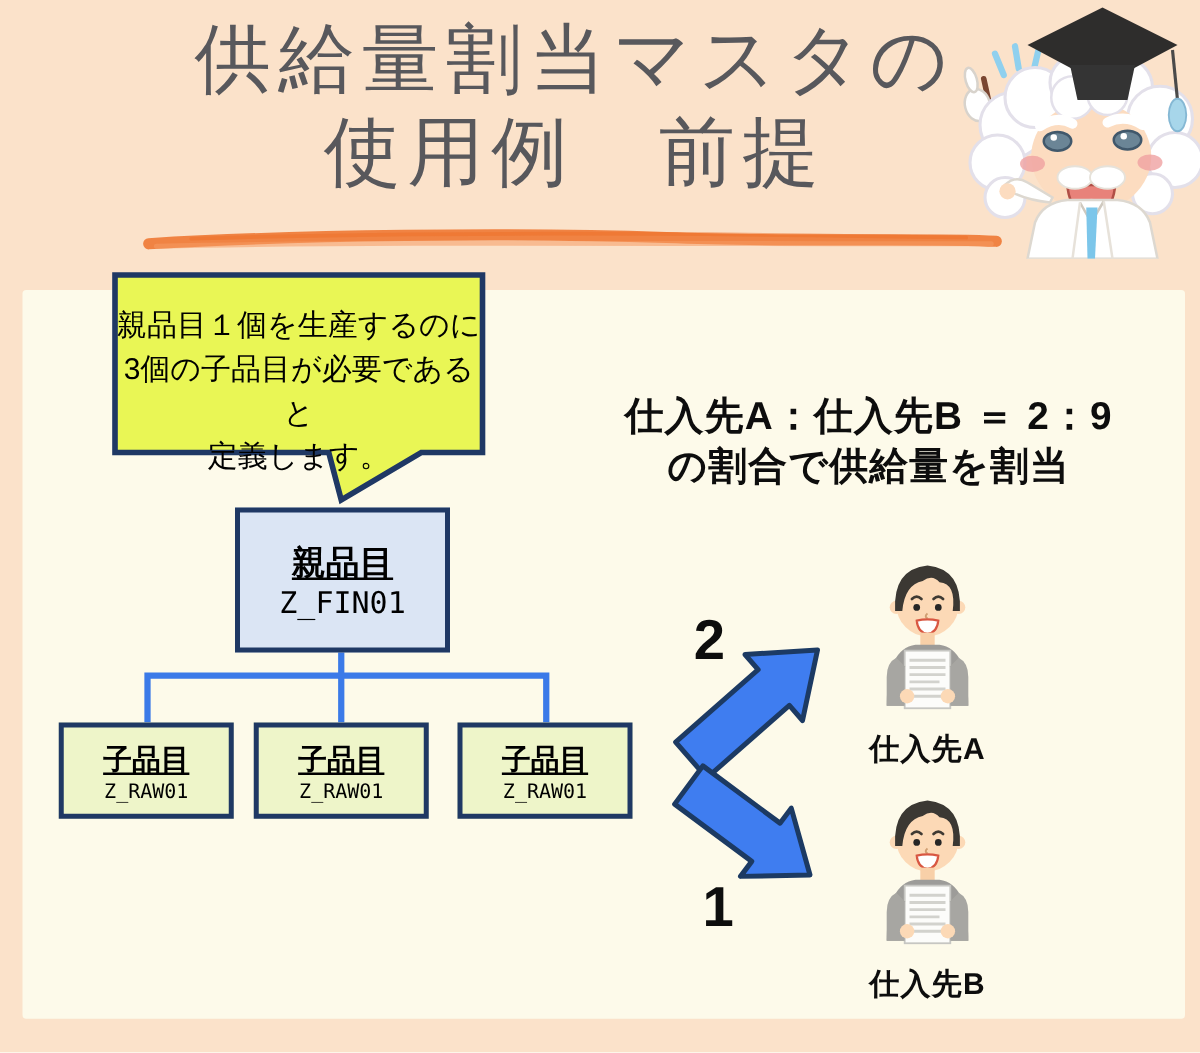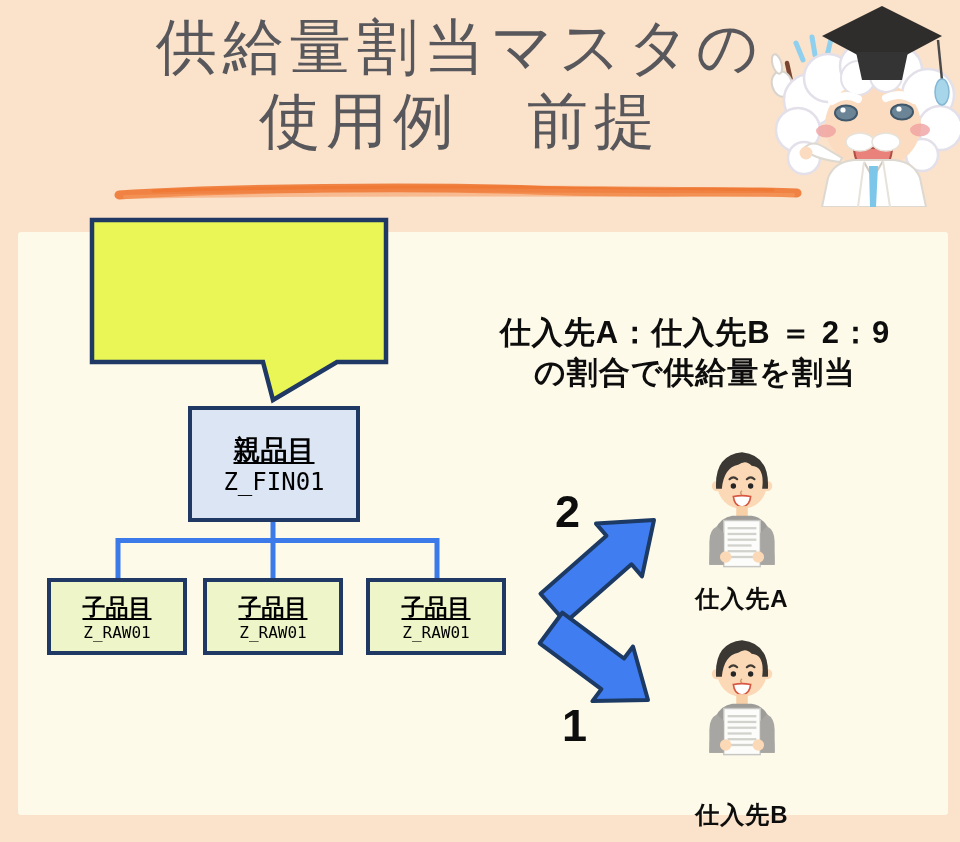--- a/index.html
+++ b/index.html
@@ -39,21 +39,21 @@
 
   .alloc-heading{position:absolute;left:455px;top:313px;width:480px;text-align:center;
     font-weight:800;font-size:31px;line-height:40px;color:var(--ink);letter-spacing:1px;}
 
   .ratio-num{position:absolute;font-size:45px;font-weight:800;color:var(--ink);}
   .ratio-2{left:555px;top:486px;}
   .ratio-1{left:562px;top:700px;}
 
   .supplier{position:absolute;width:140px;display:flex;flex-direction:column;align-items:center;}
   .supplier-a{left:672px;top:436px;}
-  .supplier-b{left:672px;top:624px;gap:28px;}
+  .supplier-b{left:672px;top:624px;}
   .supplier .slabel{margin-top:1px;font-size:24px;font-weight:800;color:var(--ink);letter-spacing:1px;}
 </style>
 </head>
 <body>
 
 <div class="page">
 
   <div class="title">
     <div>供給量割当マスタの</div>
     <div>使用例　前提</div>
@@ -136,20 +136,25 @@
 
   <svg class="overlay" width="960" height="842" viewBox="0 0 960 842">
     <path d="M273,498 L273,578 M115.5,540.5 L439.5,540.5 M118,540.5 L118,578 M437,540.5 L437,578" fill="none" stroke="#3b7ae8" stroke-width="5"></path>
     <polygon points="565.5,622.3 631.5,564.3 642,576.4 654,520 596,523.6 606.5,535.7 540.5,593.7" fill="#3f7df0" stroke="#1c3a63" stroke-width="4" stroke-linejoin="round"></polygon>
     <polygon points="539.7,643.3 601.4,689.1 592.4,701.1 648,700 633,646.5 624,658.5 562.3,612.7" fill="#3f7df0" stroke="#1c3a63" stroke-width="4" stroke-linejoin="round"></polygon>
   </svg>
 
   <svg class="overlay" style="left:86px;top:214px;" width="306" height="192" viewBox="0 0 306 192">
     <path d="M6,6 L300,6 L300,148 L251,148 L187,186 L177,148 L6,148 Z" fill="#e9f655" stroke="#1f3864" stroke-width="4.5" stroke-linejoin="miter"></path>
   </svg>
+  <div class="callout-text">
+    <div>親品目１個を生産するのに</div>
+    <div>3個の子品目が必要であると</div>
+    <div>定義します。</div>
+  </div>
 
   <div class="node parent-box">
     <div class="nlabel">親品目</div>
     <div class="ncode">Z_FIN01</div>
   </div>
   <div class="node child-box child-1">
     <div class="nlabel">子品目</div>
     <div class="ncode">Z_RAW01</div>
   </div>
   <div class="node child-box child-2">

